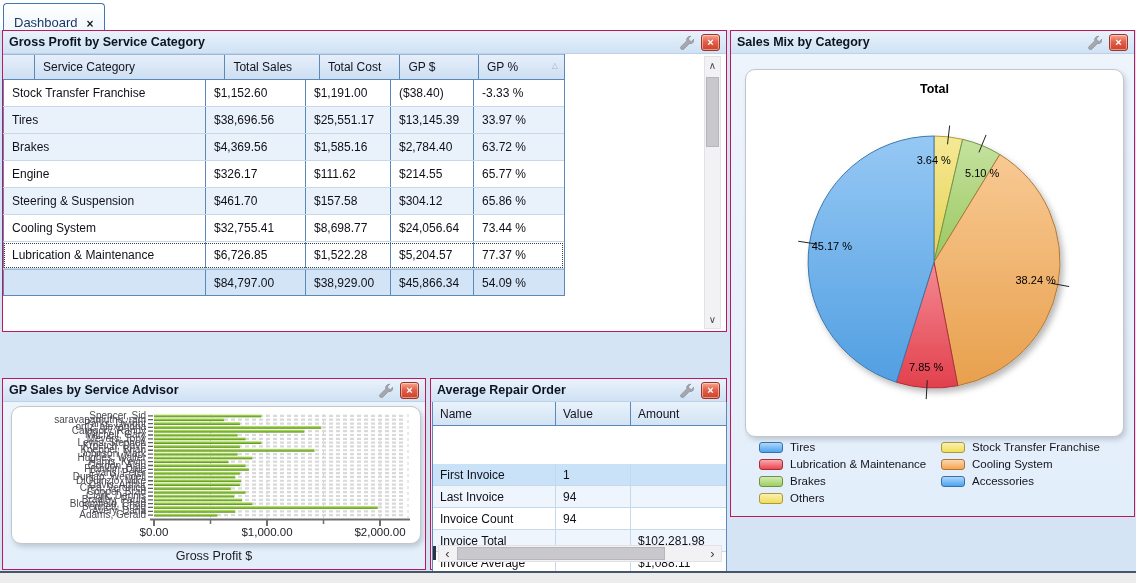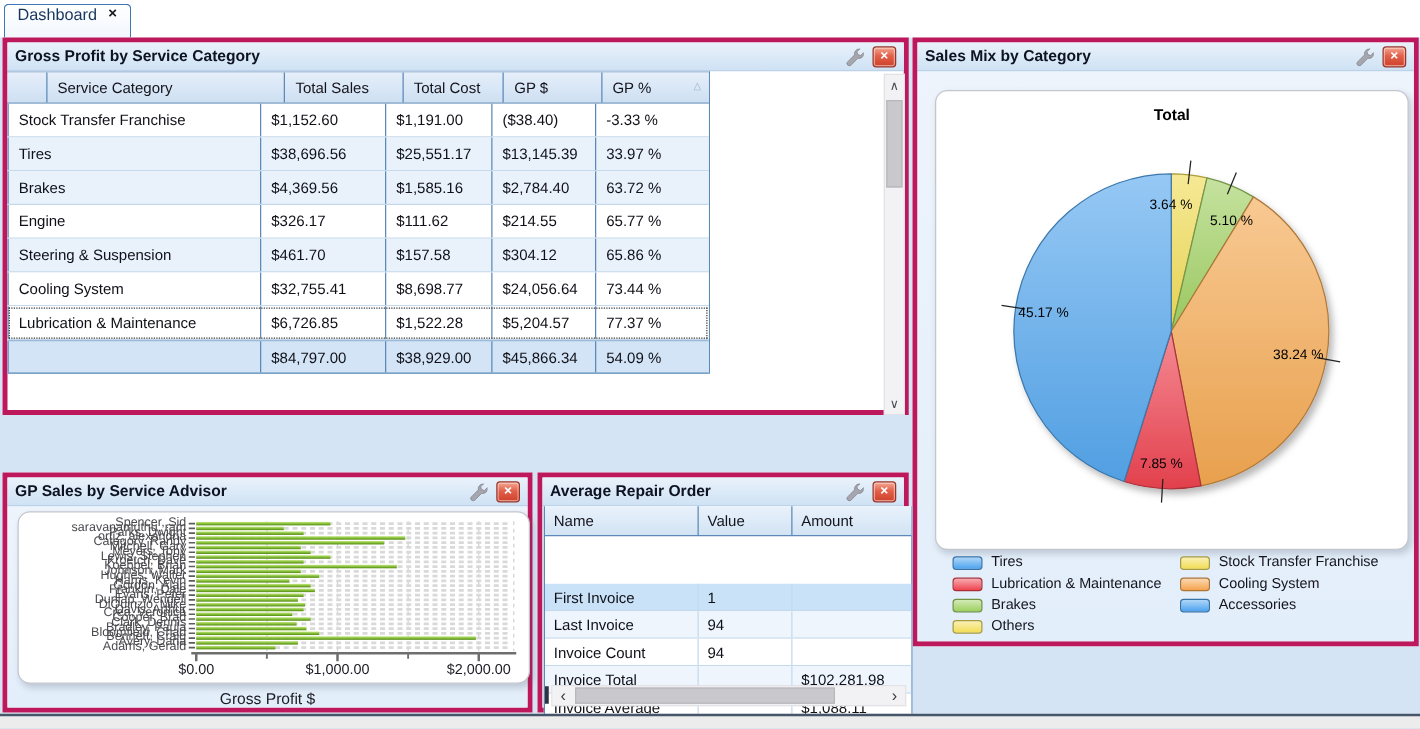--- a/index.html
+++ b/index.html
@@ -1,24 +1,24 @@
 <!DOCTYPE html>
 <html><head>
 <meta charset="utf-8">
 <style>
   html,body{margin:0;padding:0;background:#c9d6e4;font-family:"Liberation Sans",sans-serif;}
   #window{position:relative;width:1136px;height:583px;background:#d5e4f4;overflow:hidden;}
   
   #tabbar{position:absolute;left:0;top:0;width:1136px;height:30px;background:#ffffff;}
-  .tab{position:absolute;left:3px;top:3px;height:26px;display:flex;align-items:flex-start;padding:0 10px;
+  .tab{position:absolute;left:3px;top:3px;height:26px;display:flex;align-items:flex-end;padding:0 10px;
        border:1px solid #4176b5;border-bottom:none;border-radius:4px 4px 0 0;
        background:linear-gradient(#ffffff,#f2f7fd);font-size:13px;color:#16365f;cursor:default;}
   .tab-close{margin-left:9px;font-weight:bold;color:#1b1b1b;font-size:12px;line-height:12px;}
   
-  .panel{position:absolute;background:#ffffff;border:4px solid #be185d;box-sizing:border-box;}
+  .panel{position:absolute;background:#ffffff;border:1px solid #be185d;box-sizing:border-box;}
   .panel-header{position:absolute;left:0;top:0;right:0;height:23px;display:flex;align-items:center;
        background:linear-gradient(#e9f2fb,#cfe2f4);border-bottom:1px solid #bcd2e8;padding:0 6px;box-sizing:border-box;}
   .panel-title{font-size:12.5px;font-weight:bold;color:#0d1320;white-space:nowrap;}
   .hdr-btns{margin-left:auto;display:flex;align-items:center;gap:7px;}
   .wrench{width:15px;height:15px;display:inline-block;}
   .closebtn{width:17px;height:15px;border:1px solid #9c3326;border-radius:3px;
        background:linear-gradient(#f4a791,#e2604a 45%,#cf4129);color:#fff;font-size:11px;font-weight:bold;
        display:flex;align-items:center;justify-content:center;line-height:1;box-shadow:inset 0 0 0 1px rgba(255,255,255,.45);}
   .panel-content-tint{position:absolute;left:0;top:23px;right:0;bottom:0;background:linear-gradient(#eef4fc,#e2eefa);}
   

